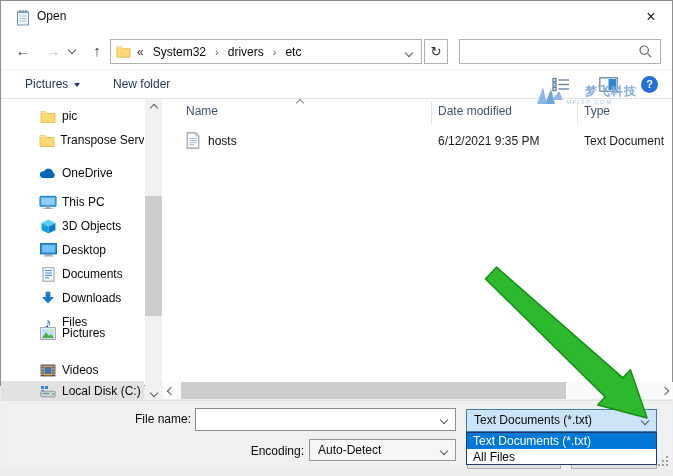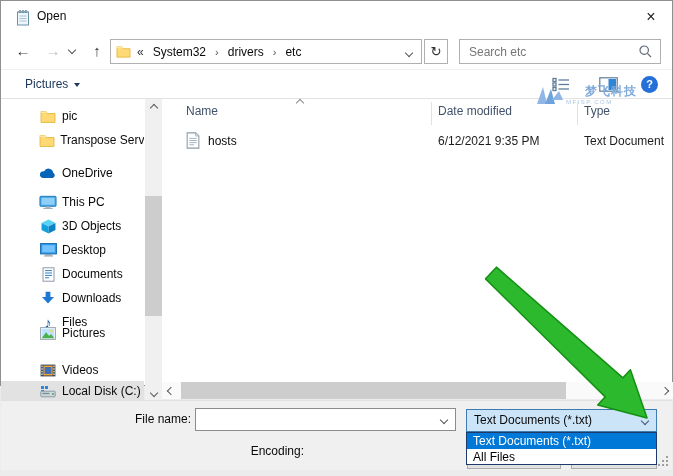--- a/index.html
+++ b/index.html
@@ -135,31 +135,31 @@
     <span class="crumb">System32</span>
     <span class="crumb-sep">›</span>
     <span class="crumb">drivers</span>
     <span class="crumb-sep">›</span>
     <span class="crumb">etc</span>
     <span class="chev chev-down addr-chev"></span>
   </div>
   <div class="refresh-btn">↻</div>
 
   <div class="search-box">
-    <input placeholder="Search etc" style="">
     <svg class="search-icon" width="15" height="15" viewBox="0 0 15 15">
       <circle cx="6.2" cy="6.2" r="4.2" fill="none" stroke="#5f6a75" stroke-width="1.2"></circle>
       <line x1="9.4" y1="9.4" x2="13" y2="13" stroke="#5f6a75" stroke-width="1.2"></line>
     </svg>
   </div>
 
   <div class="toolbar">
     <div class="tb-btn tb-organize">
       <span>Pictures</span><span class="tri-down"></span>
     </div>
+    <div class="tb-btn tb-newfolder">New folder</div>
   </div>
   <svg class="view-icon view-details" width="19" height="15" viewBox="0 0 19 15">
     <g fill="none" stroke="#5c7d99" stroke-width="1.3">
       <rect x="1" y="1.5" width="3" height="3"></rect>
         <rect x="1" y="6" width="3" height="3"></rect>
         <rect x="1" y="10.5" width="3" height="3"></rect>
     </g>
     <g stroke="#5c7d99" stroke-width="1.3">
         <line x1="6.5" y1="3" x2="17" y2="3"></line>
         <line x1="6.5" y1="7.5" x2="17" y2="7.5"></line>
@@ -373,20 +373,24 @@
       <span>Text Documents (*.txt)</span>
       <span class="chev chev-down"></span>
     </div>
 
     <div class="dropdown">
       <div class="dd-opt dd-selected">Text Documents (*.txt)</div>
       <div class="dd-opt">All Files</div>
     </div>
 
     <span class="fld-label lbl-encoding">Encoding:</span>
+    <div class="combo combo-encoding">
+      <span>Auto-Detect</span>
+      <span class="chev chev-down"></span>
+    </div>
 
     <svg class="resize-grip" width="14" height="14" viewBox="0 0 14 14">
       <g fill="#9e9e9e">
           <rect x="10" y="10" width="2" height="2"></rect>
           <rect x="6" y="10" width="2" height="2"></rect>
           <rect x="2" y="10" width="2" height="2"></rect>
           <rect x="10" y="6" width="2" height="2"></rect>
           <rect x="6" y="6" width="2" height="2"></rect>
           <rect x="10" y="2" width="2" height="2"></rect>
         </g>

